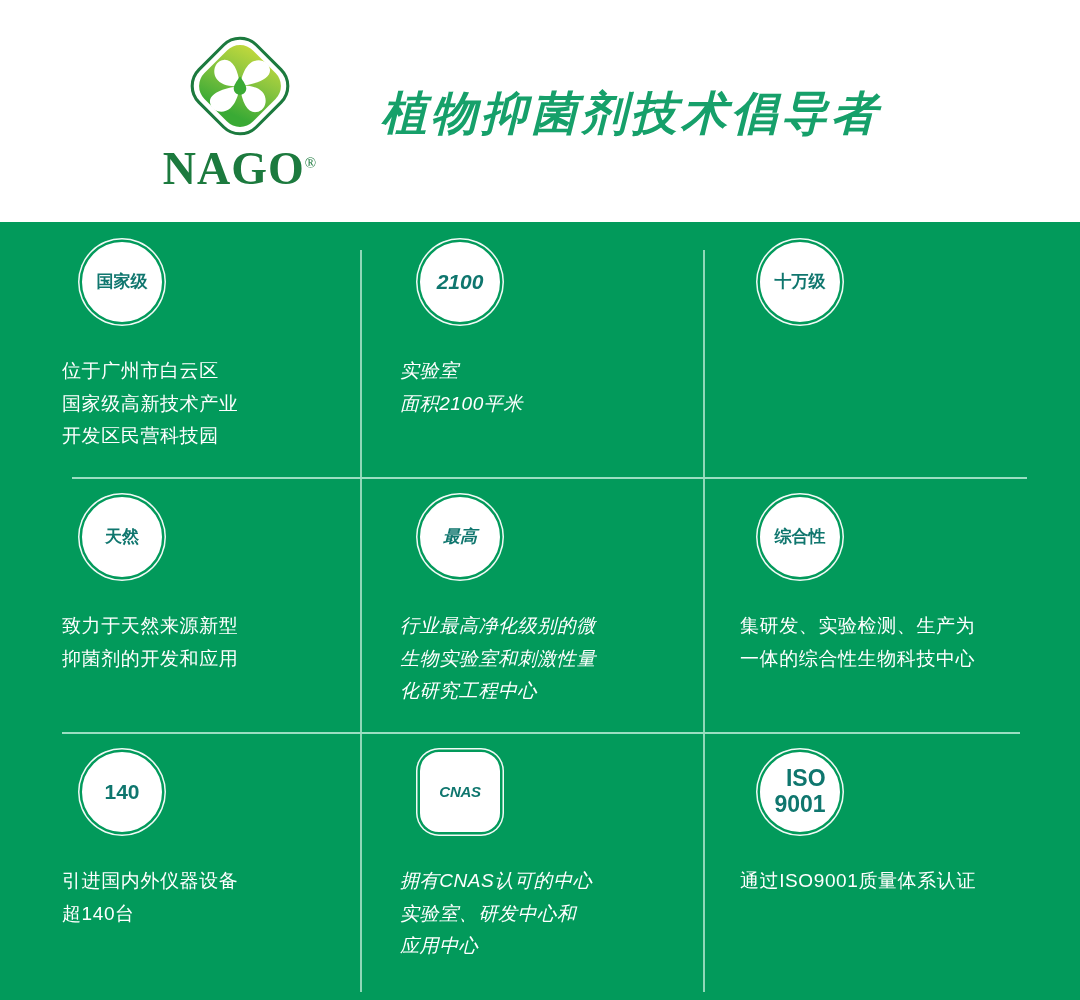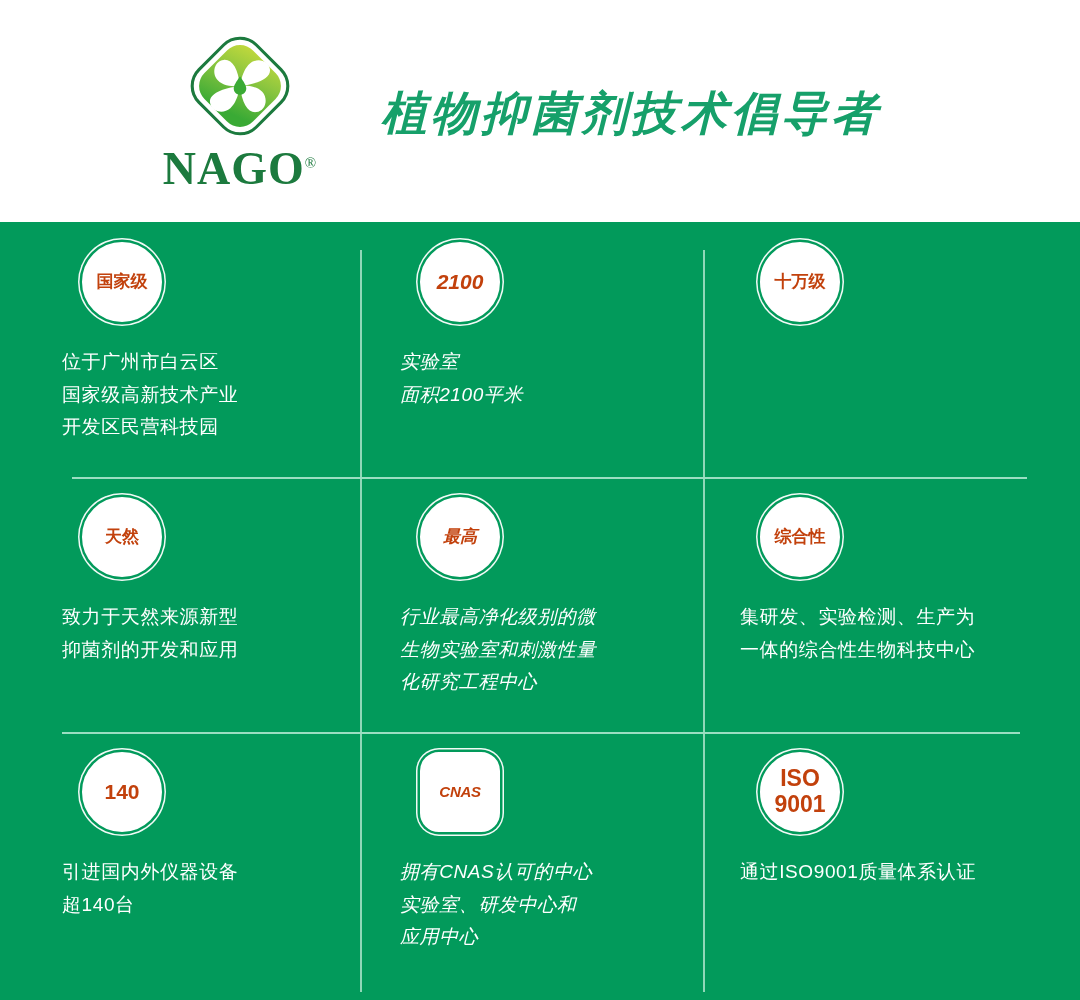--- a/index.html
+++ b/index.html
@@ -104,22 +104,22 @@
   .badge {
     width: 76px;
     height: 76px;
     border-radius: 50%;
     background: #ffffff;
     border: 2px solid #ffffff;
     box-shadow: 0 0 0 2.5px #029A5B, 0 0 0 4px rgba(255,255,255,0.95);
     display: flex;
     align-items: center;
     justify-content: center;
-    text-align: center;
-    color: #c2410c;
+    text-align: right;
+    color: #0f766e;
     font-size: 17px;
     font-weight: bold;
     letter-spacing: 0px;
     line-height: 1.06;
     margin-left: 20px;
   }
   .badge.num {
     font-size: 21px;
     letter-spacing: 0px;
   }
@@ -127,21 +127,21 @@
     font-size: 15px;
     letter-spacing: -0.3px;
     border-radius: 19px;
   }
   .badge.two-line {
     font-size: 23px;
     line-height: 1.12;
   }
 
   .cell-text {
-    margin-top: 24px;
+    margin-top: 33px;
     color: #ffffff;
     font-size: 19px;
     line-height: 1.72;
     letter-spacing: 0.6px;
     white-space: pre-line;
   }
 
   
   .divider {
     position: absolute;

